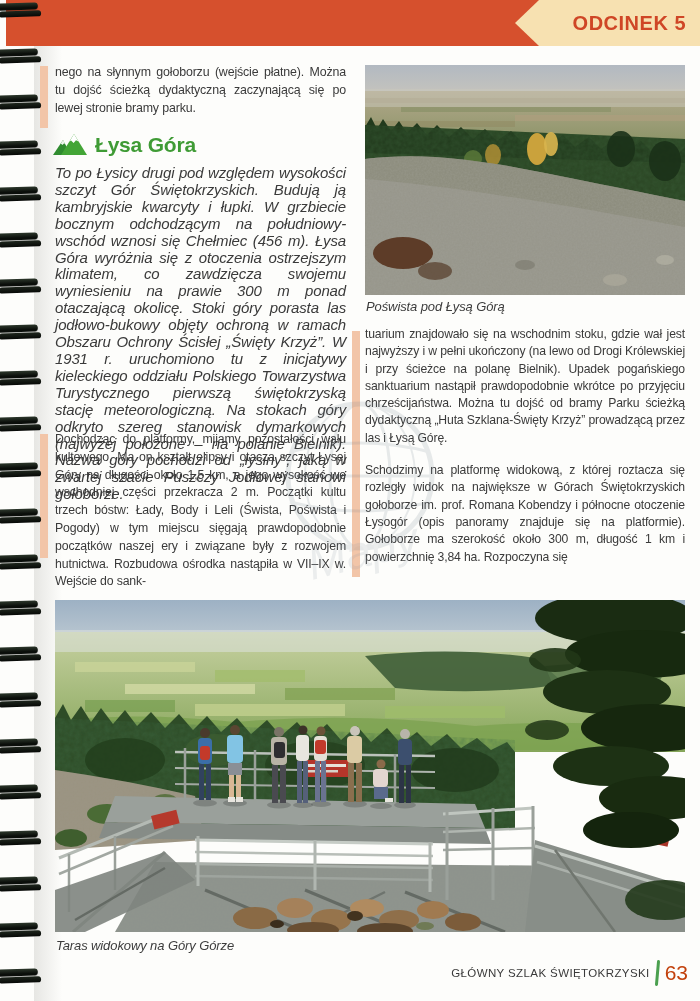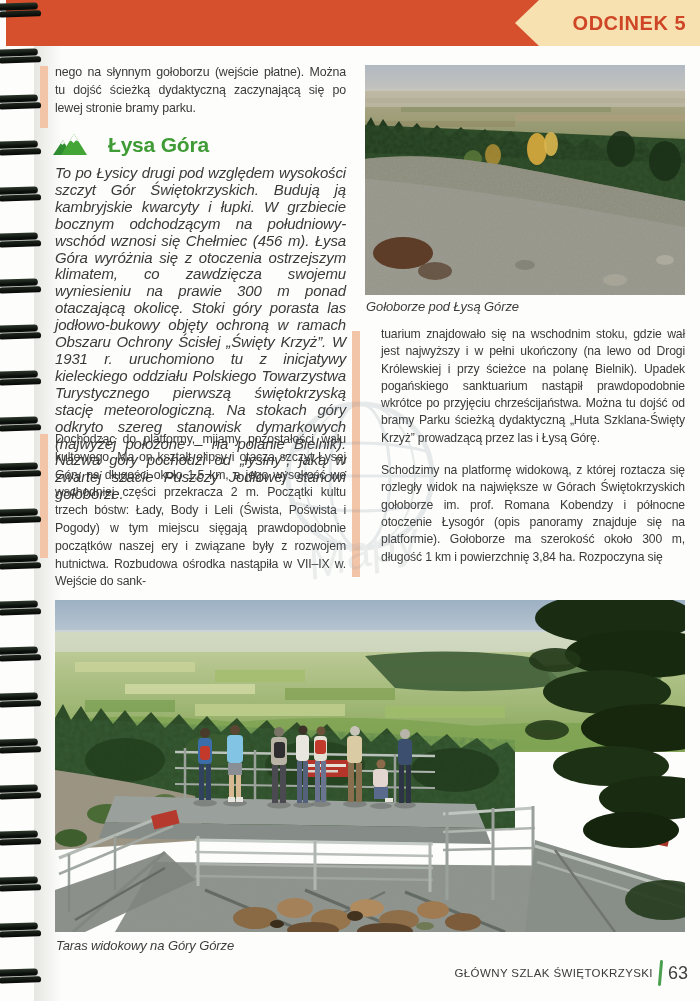--- a/index.html
+++ b/index.html
@@ -23,41 +23,41 @@
   .ring::before{content:"";position:absolute;top:0;left:0;width:46px;height:7px;border-radius:4px;
     background:linear-gradient(180deg,#2c372b,#0a0e0a 70%);box-shadow:0 1px 1px rgba(0,0,0,.25);}
   .ring::after{content:"";position:absolute;top:8px;left:7px;width:42px;height:6px;border-radius:3px;
     background:linear-gradient(180deg,#1d251c,#060806);}
 
   
   .body-text{position:absolute;color:#3a3a3a;text-align:justify;letter-spacing:-.15px;}
   .p-left{left:55px;width:291px;font-size:12.4px;line-height:18px;}
   .p-left-italic{left:55px;width:291px;font-size:15px;line-height:16.9px;font-style:italic;}
   .p-right{left:365px;width:320px;font-size:12.2px;line-height:17.3px;}
-  .p-right p{margin:0 0 15px 16px;}
+  .p-right p{margin:0 0 15px 0;}
   .hl{position:absolute;width:8px;background:#f2c5a8;}
 
-  .section-head{position:absolute;left:52px;top:132px;display:flex;align-items:center;gap:20px;}
+  .section-head{position:absolute;left:52px;top:132px;display:flex;align-items:center;gap:7px;}
   .section-head .title{font-size:21px;font-weight:700;color:#3f9b35;letter-spacing:-.2px;}
 
   figure{margin:0;padding:0;position:absolute;}
   figcaption{position:absolute;font-style:italic;font-size:13px;color:#3c3c3c;letter-spacing:-.1px;}
   .photo1{left:365px;top:65px;width:320px;height:230px;}
   .cap1{left:366px;top:299px;}
   .photo2{left:55px;top:600px;width:630px;height:332px;}
   .cap2{left:56px;top:938px;}
 
   
   .wm{position:absolute;left:266px;top:392px;width:230px;height:210px;opacity:.15;pointer-events:none;z-index:5;}
 
   
   .footer{position:absolute;right:12px;top:960px;display:flex;align-items:center;gap:6px;z-index:10;}
   .trail{font-size:11.5px;color:#3a3a3a;letter-spacing:.4px;}
   .fbar{width:3px;height:26px;background:#4ba04f;border-radius:2px;transform:rotate(5deg);}
-  .pnum{font-size:18px;color:#404040;}
+  .pnum{font-size:21px;color:#c2410c;}
 </style>
 </head>
 <body>
 
 <div class="page">
 
   <div class="edge-shade"></div>
 
   <div class="banner-red"></div>
   <div class="banner-tag">
@@ -148,21 +148,21 @@
       <path d="M0,94 C60,86 120,96 180,108 C230,118 280,128 320,136 L320,230 L0,230 Z" fill="#96958a"></path>
       <path d="M0,94 C60,86 120,96 180,108 C230,118 280,128 320,136 L320,162 C220,144 100,122 0,114 Z" fill="#83836f" opacity=".55"></path>
       <path d="M0,94 C60,86 120,96 180,108 C230,118 280,128 320,136 L320,230 L0,230 Z" fill="#000" filter="url(#grRock)" opacity=".55"></path>
       <ellipse cx="38" cy="188" rx="30" ry="16" fill="#56321d" opacity=".9"></ellipse>
       <ellipse cx="70" cy="206" rx="17" ry="9" fill="#4a2b18" opacity=".6"></ellipse>
       <ellipse cx="250" cy="215" rx="12" ry="6" fill="#aaa89a" opacity=".8"></ellipse>
       <ellipse cx="160" cy="200" rx="10" ry="5" fill="#7d7c70" opacity=".7"></ellipse>
       <ellipse cx="300" cy="195" rx="9" ry="5" fill="#b4b2a4" opacity=".7"></ellipse>
     </svg>
   </figure>
-  <figcaption class="cap1">Gołoborze pod Łysą Górze</figcaption>
+  <figcaption class="cap1">Pośwista pod Łysą Górą</figcaption>
 
   <div class="hl" style="left:352px;top:331px;height:246px;"></div>
   <div class="body-text p-right" style="top:326px;">
     <p>tuarium znajdowało się na wschodnim stoku, gdzie wał jest najwyższy i w pełni ukończony (na lewo od Drogi Królewskiej i przy ścieżce na polanę Bielnik). Upadek pogańskiego sanktuarium nastąpił prawdopodobnie wkrótce po przyjęciu chrześcijaństwa. Można tu dojść od bramy Parku ścieżką dydaktyczną „Huta Szklana-Święty Krzyż” prowadzącą przez las i Łysą Górę.</p>
     <p>Schodzimy na platformę widokową, z której roztacza się rozległy widok na największe w Górach Świętokrzyskich gołoborze im. prof. Romana Kobendzy i północne otoczenie Łysogór (opis panoramy znajduje się na platformie). Gołoborze ma szerokość około 300 m, długość 1 km i powierzchnię 3,84 ha. Rozpoczyna się</p>
   </div>
 
   <svg class="wm" viewBox="0 0 230 210">
     <circle cx="94" cy="84" r="72" fill="none" stroke="#6a7a88" stroke-width="5"></circle>
     <ellipse cx="94" cy="84" rx="30" ry="72" fill="none" stroke="#6a7a88" stroke-width="3"></ellipse>

